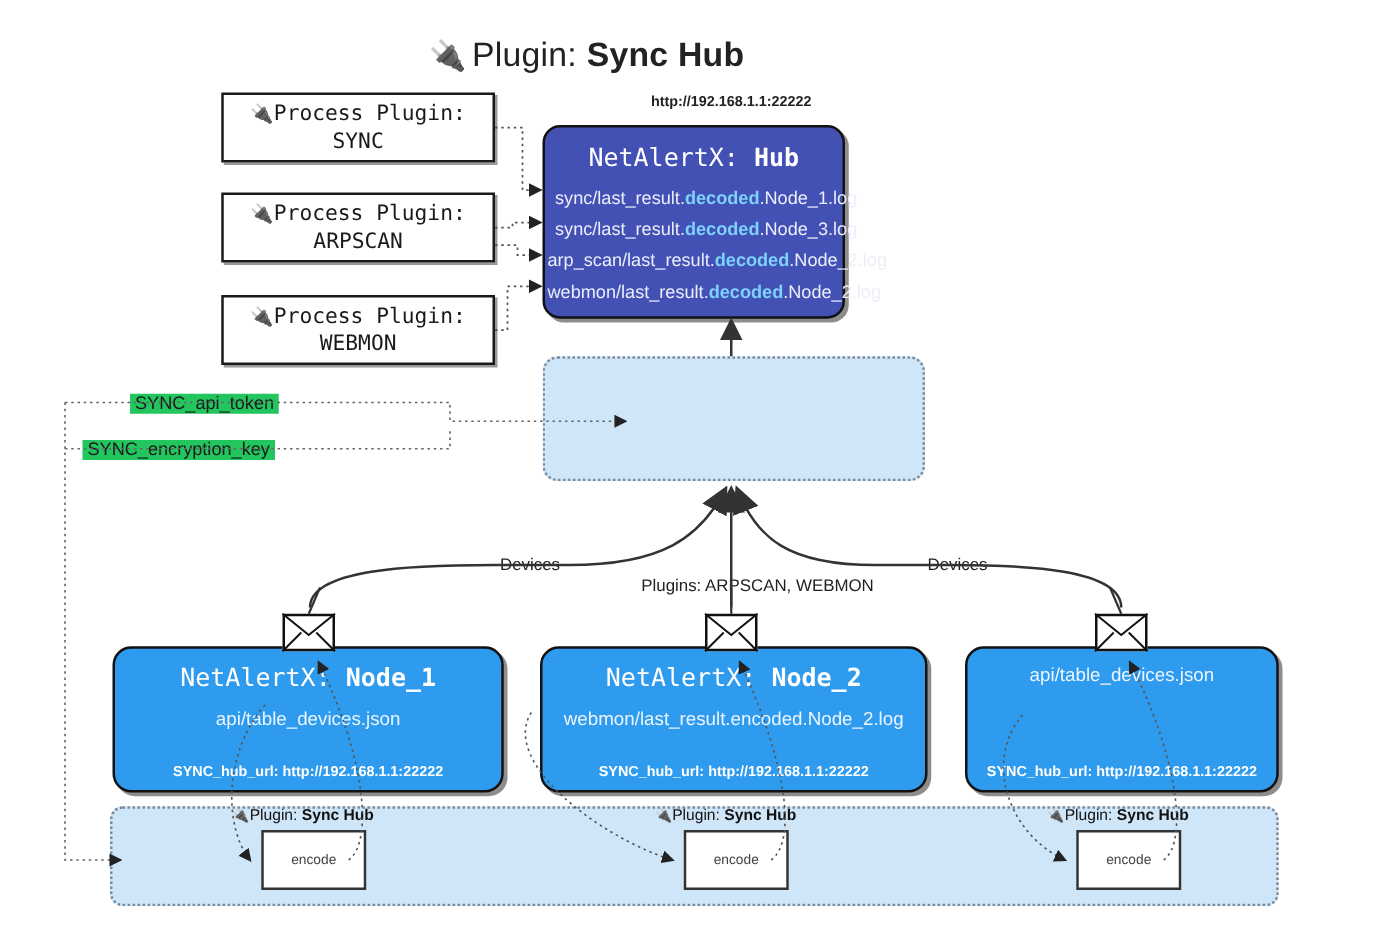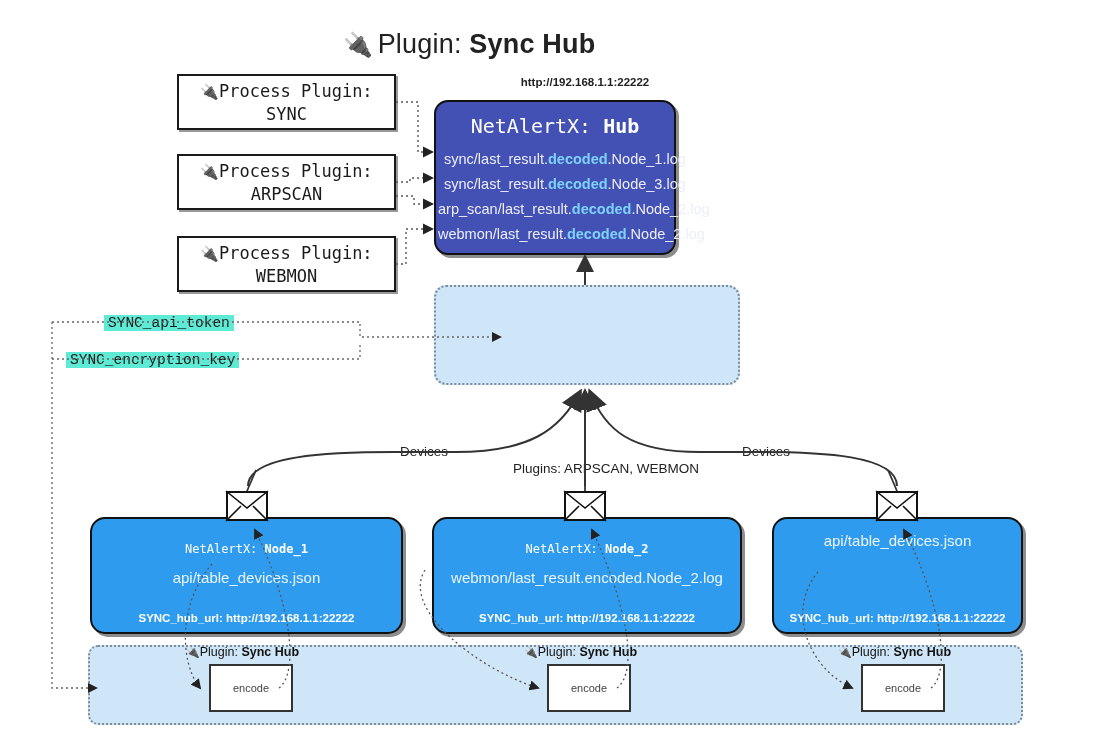--- a/index.html
+++ b/index.html
@@ -34,26 +34,26 @@
 
   .huburl{position:absolute;left:434px;top:76px;width:302px;text-align:center;
           font-size:11.5px;color:#222;font-weight:bold;}
 
   .decwrap{position:absolute;left:434px;top:285px;width:306px;height:100px;
            background:#cfe6f9;border:2px dotted #7b8b99;border-radius:12px;box-sizing:border-box;}
   .decbox{position:absolute;left:503px;top:292px;width:166px;height:86px;
           background:#fff;border:2px solid #333;box-sizing:border-box;
           display:flex;align-items:center;justify-content:center;font-size:21px;color:#333;}
 
-  .tokenlbl{position:absolute;font-size:14.5px;background:#5eead4;padding:0 4px;color:#1a1a1a;font-family:Liberation Mono, monospace;}
+  .tokenlbl{position:absolute;font-size:14.5px;background:#22c55e;padding:0 4px;color:#1a1a1a;}
 
   .node{position:absolute;top:517px;height:117px;background:#2e9bef;
         border:2px solid #111;border-radius:15px;box-shadow:3px 3px 0 #8d8d8d;
         color:#fff;box-sizing:border-box;}
-  .node .ntitle{text-align:center;font-size:12px;margin-top:23px;}
+  .node .ntitle{text-align:center;font-size:20px;margin-top:11px;}
   .node .ntitle b{font-weight:bold;}
   .node .nlines{text-align:center;margin-top:9px;}
   .node .nline{font-size:15px;line-height:25px;color:#eaf5ff;}
   .node .nurl{position:absolute;left:0;bottom:8px;width:100%;text-align:center;
               font-size:11.5px;font-weight:bold;color:#fff;}
 
   .env{position:absolute;width:42px;height:30px;background:#fff;border:2px solid #111;
        box-sizing:border-box;}
 
   .encwrap{position:absolute;left:88px;top:645px;width:935px;height:80px;

